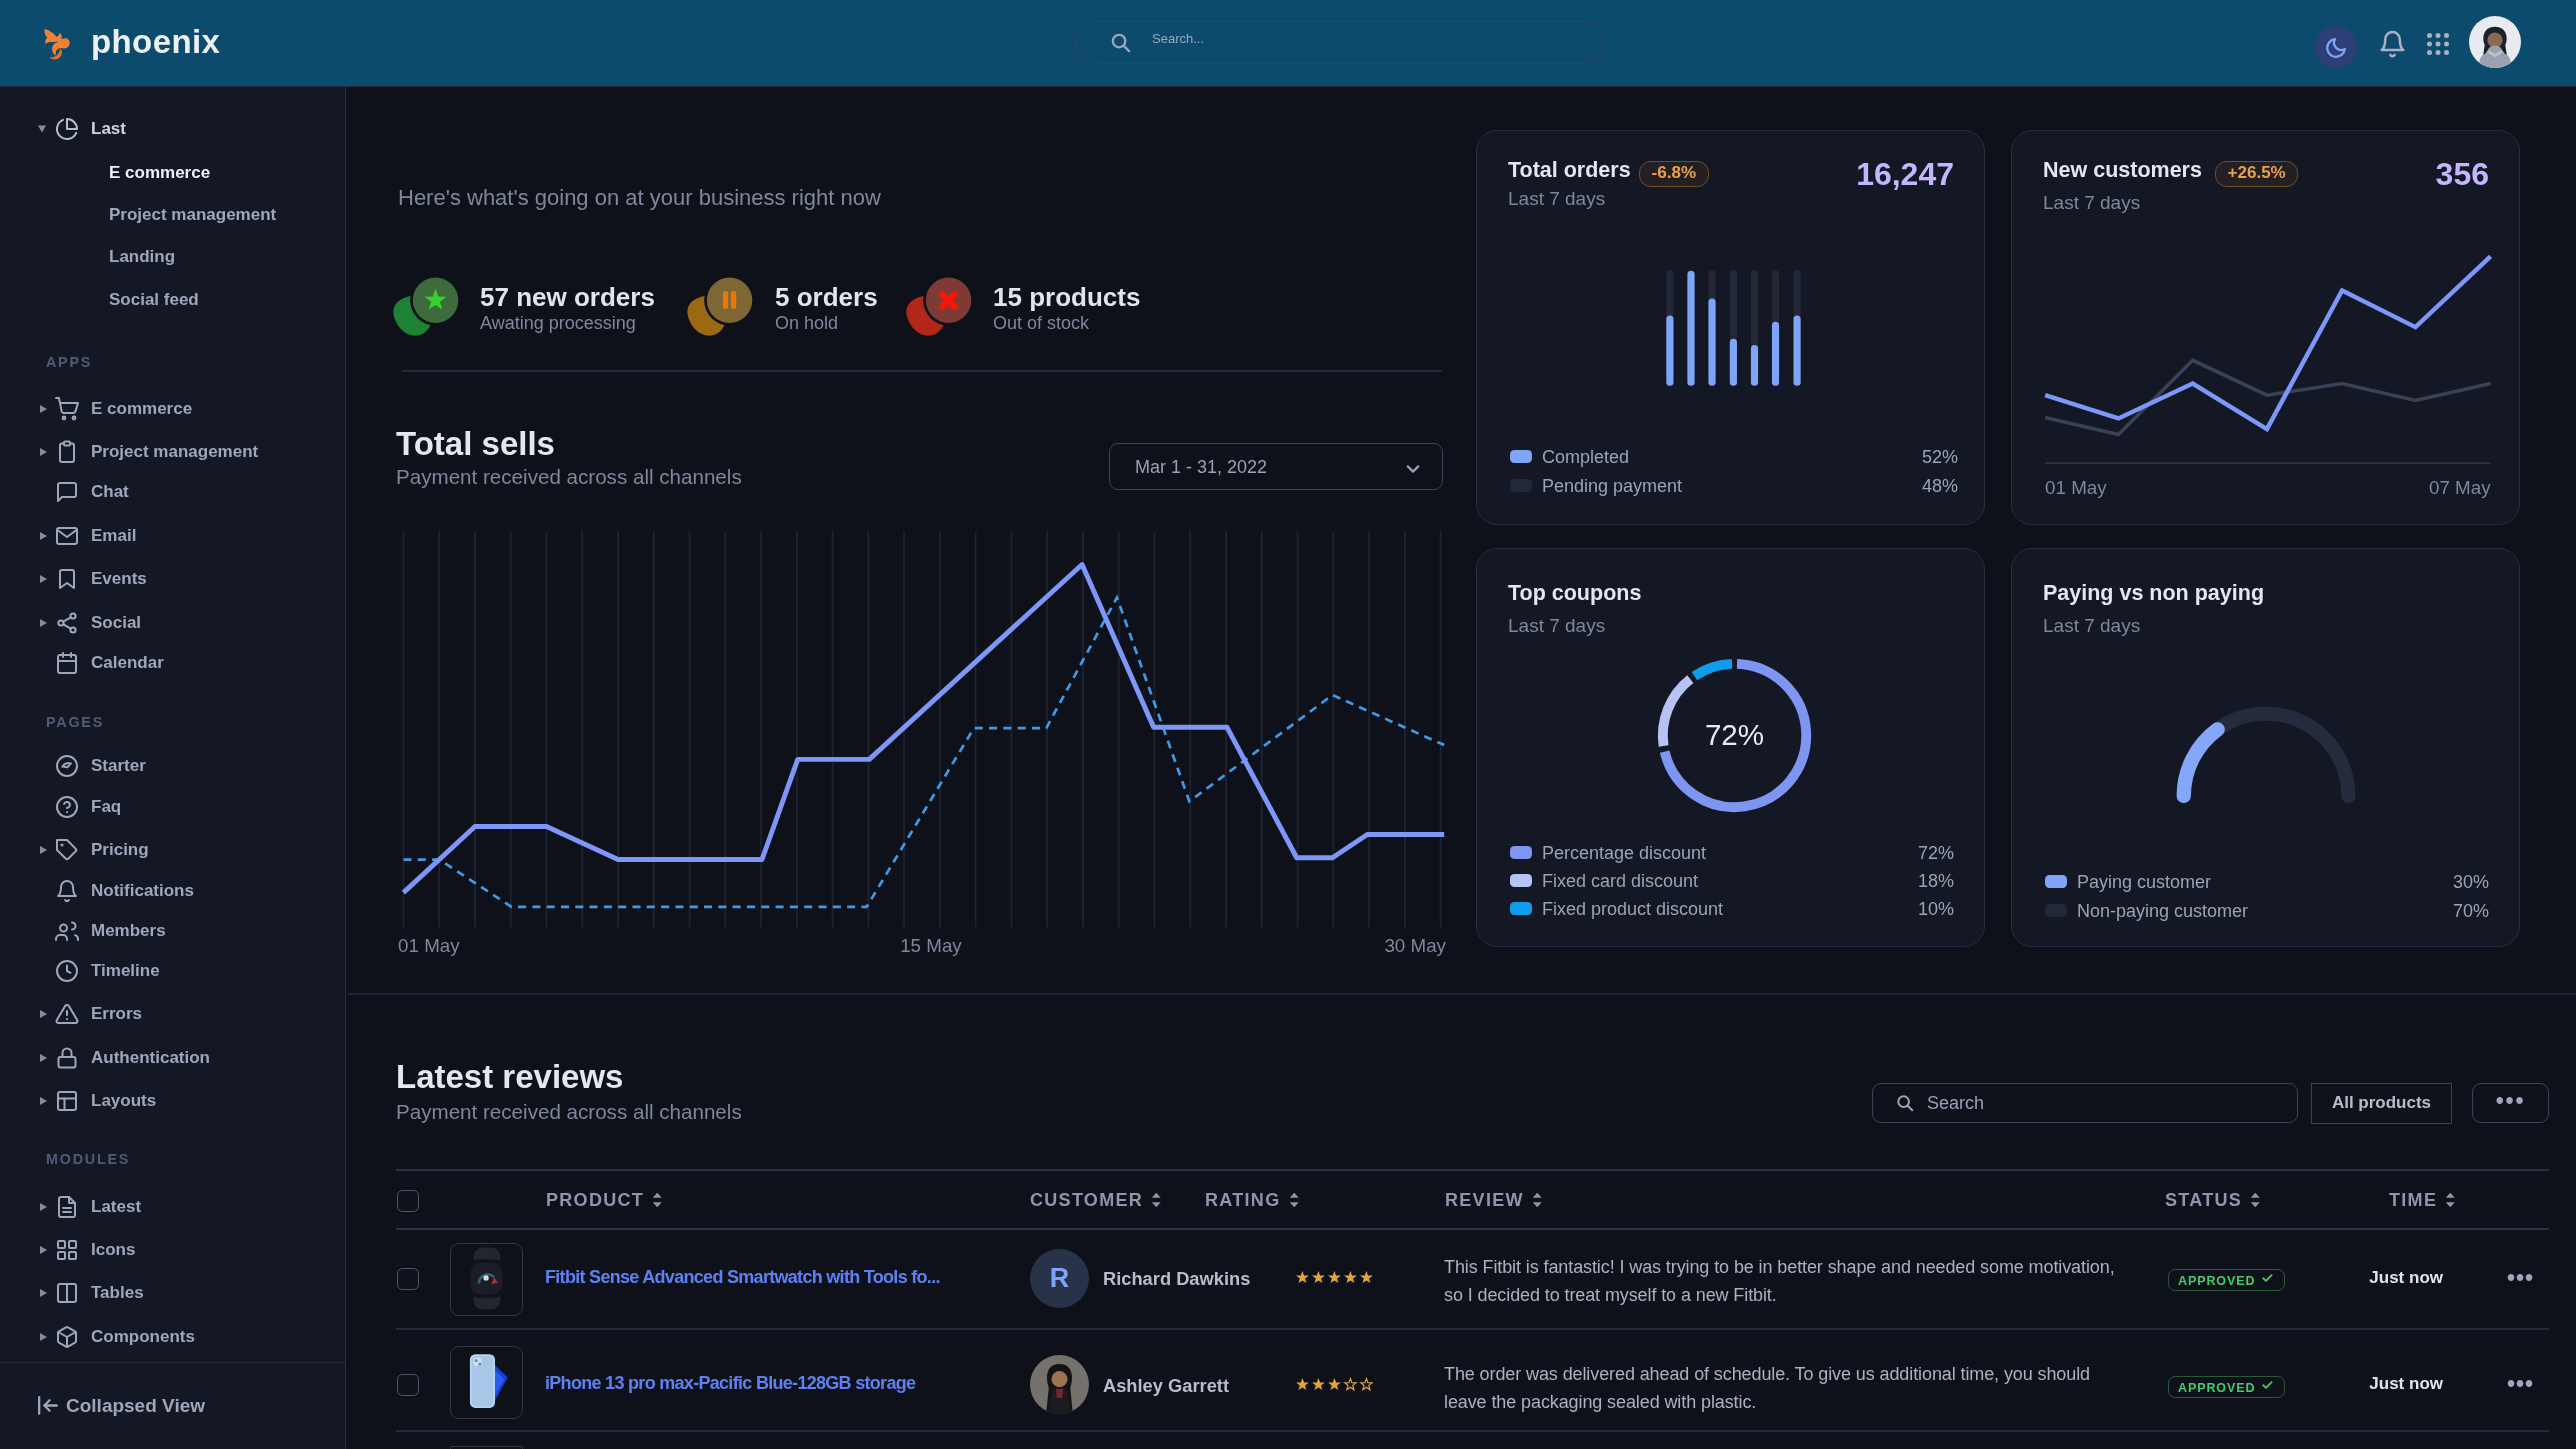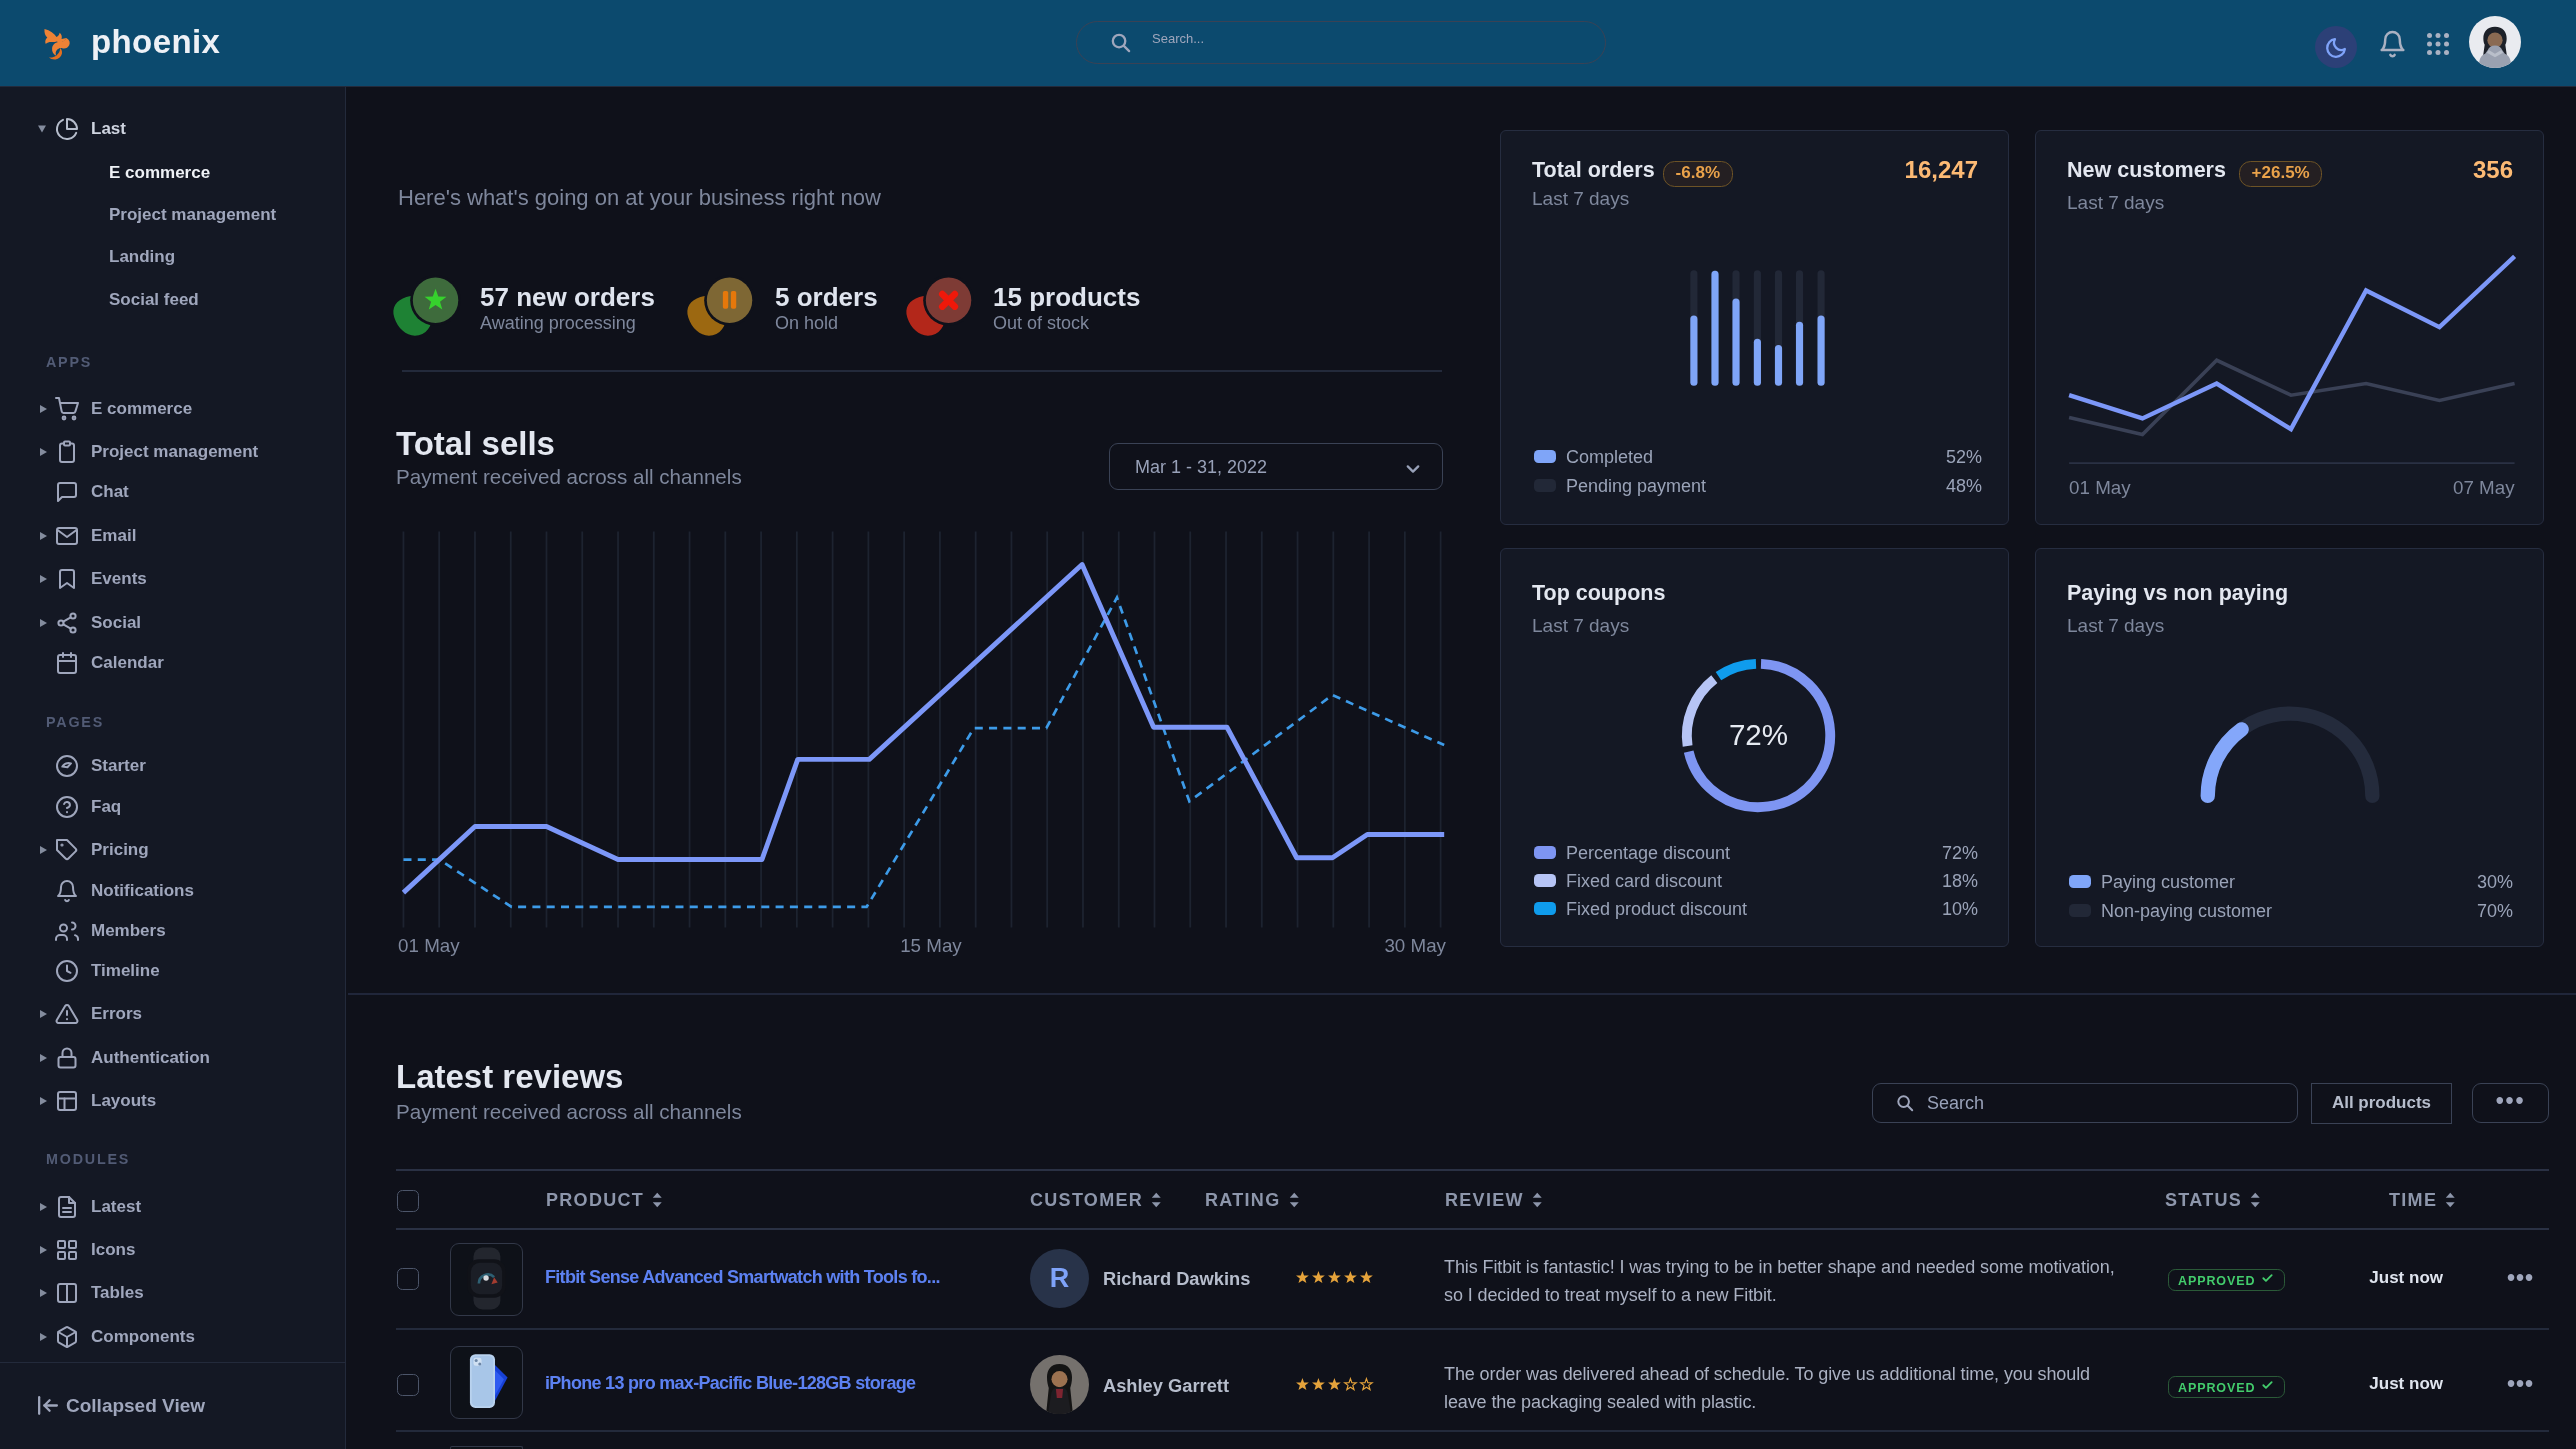--- a/index.html
+++ b/index.html
@@ -29,26 +29,26 @@
   #main { position:absolute; left:348px; top:87px; width:2228px; height:1362px; }
   h1.pagetitle { position:absolute; left:49px; top:39px; font-size:43px; font-weight:700; color:#e3e7f0; letter-spacing:-0.5px; }
   .pagesub { position:absolute; left:50px; top:98px; font-size:22px; color:#7e879c; }
 
   .statnum { font-size:26px; font-weight:700; color:#dfe4ee; }
   .statsub { font-size:18px; color:#7e879c; }
 
   .sectitle { font-size:33px; font-weight:700; color:#e3e7f0; }
   .secsub { font-size:20.6px; color:#7e879c; }
 
-  .card { position:absolute; background:#141824; border:1.8px solid #262d40; border-radius:6px;margin-left:24px; }
+  .card { position:absolute; background:#141824; border:1.8px solid #262d40; border-radius:21px; }
   .cardtitle { font-size:21.5px; font-weight:700; color:#e3e7f0; }
   .cardsub { font-size:19px; color:#7e879c; }
   .badge { display:inline-block; font-size:17px; font-weight:700; padding:0.9px 11.6px 2.7px; border-radius:11.6px; }
   .badge.warn { color:#e9a24a; border:1.8px solid #6d5326; background:rgba(229,120,11,0.08); }
-  .bigval { font-size:24px; font-weight:700; color:#fdba74; }
+  .bigval { font-size:32px; font-weight:700; color:#c4b5fd; }
 
   .legendrow { position:absolute; height:27px; }
   .legendrow .chip { position:absolute; left:0; top:3.6px; width:21.5px; height:13.4px; border-radius:4.5px; }
   .legendrow .lab { position:absolute; left:32px; top:0.9px; font-size:18px; color:#9aa3b8; }
   .legendrow .val { position:absolute; top:0.9px; font-size:18px; color:#9aa3b8; text-align:right; }
 
   
   .th { font-size:18px; font-weight:700; color:#8d96ab; letter-spacing:1.3px; }
   .checkbox { position:absolute; width:21.5px; height:21.5px; border:1.8px solid #4c5569; border-radius:5.4px; }
   .prodlink { font-size:18px; font-weight:600; color:#5c81f2; letter-spacing:-0.7px; }

